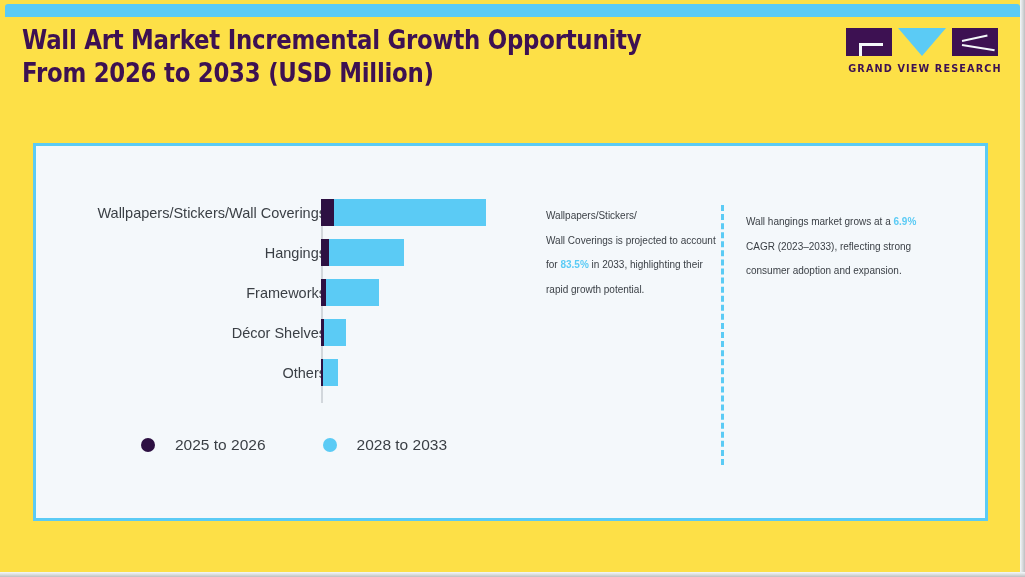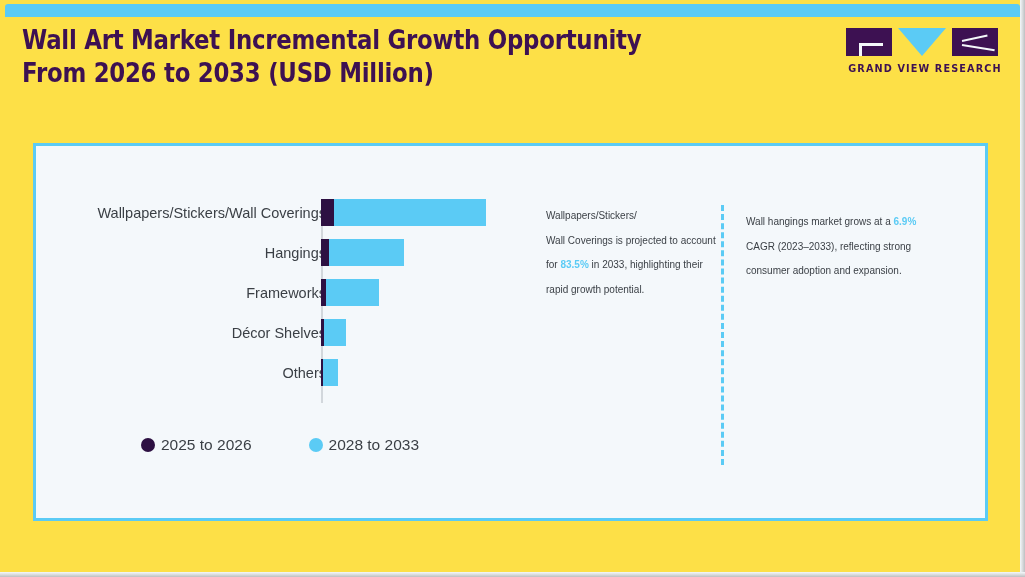--- a/index.html
+++ b/index.html
@@ -192,21 +192,21 @@
     position: absolute;
     left: 105px;
     top: 290px;
     display: flex;
     align-items: center;
     gap: 57px;
   }
   .legend-item {
     display: flex;
     align-items: center;
-    gap: 6px;
+    gap: 20px;
   }
   .legend-dot {
     width: 14px; height: 14px;
     border-radius: 50%;
     flex: none;
   }
   .legend-label {
     font-size: 15.5px;
     color: #3a3f45;
     white-space: nowrap;

